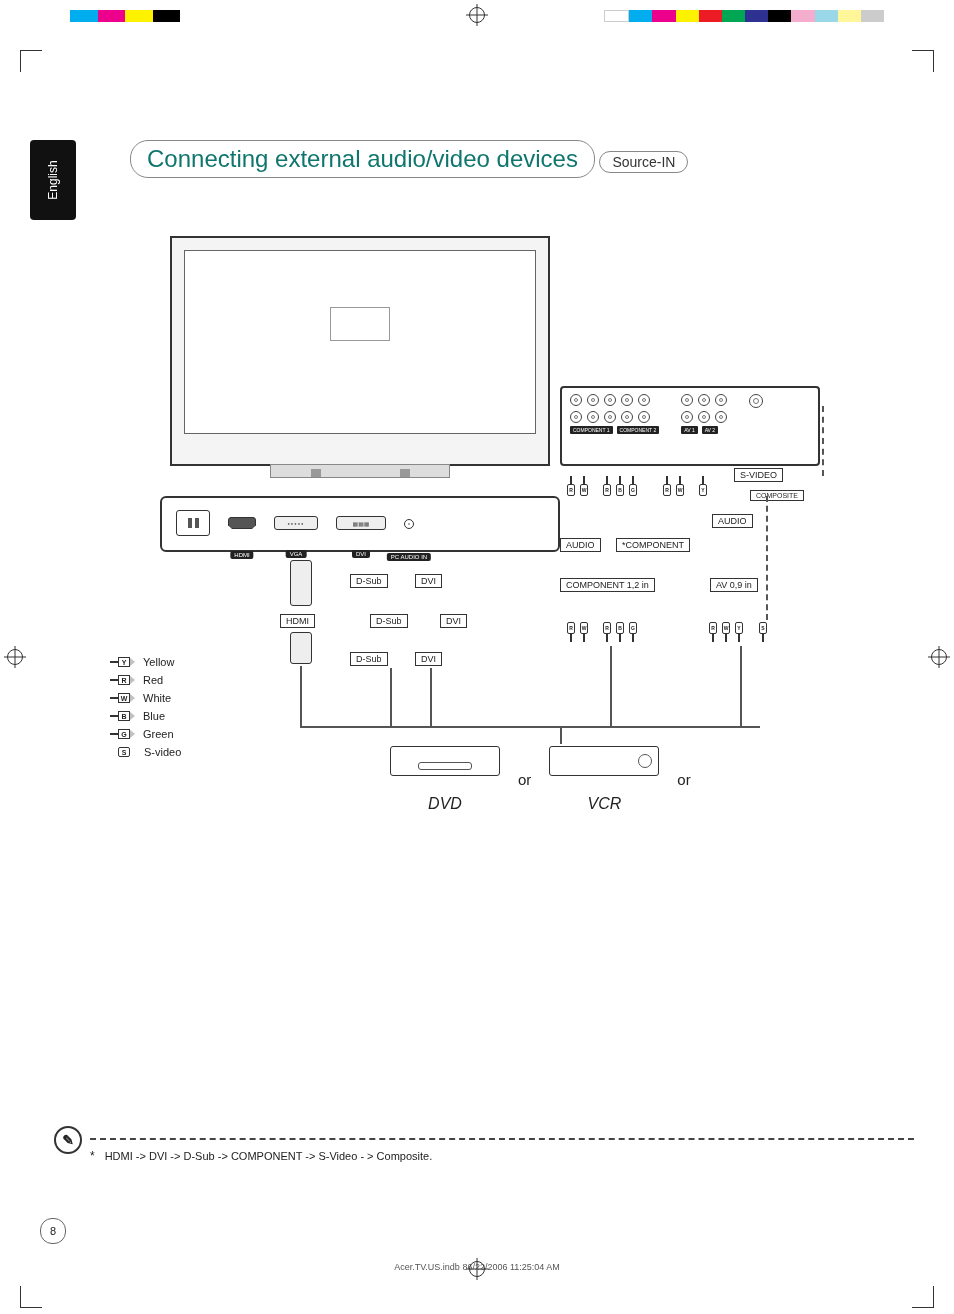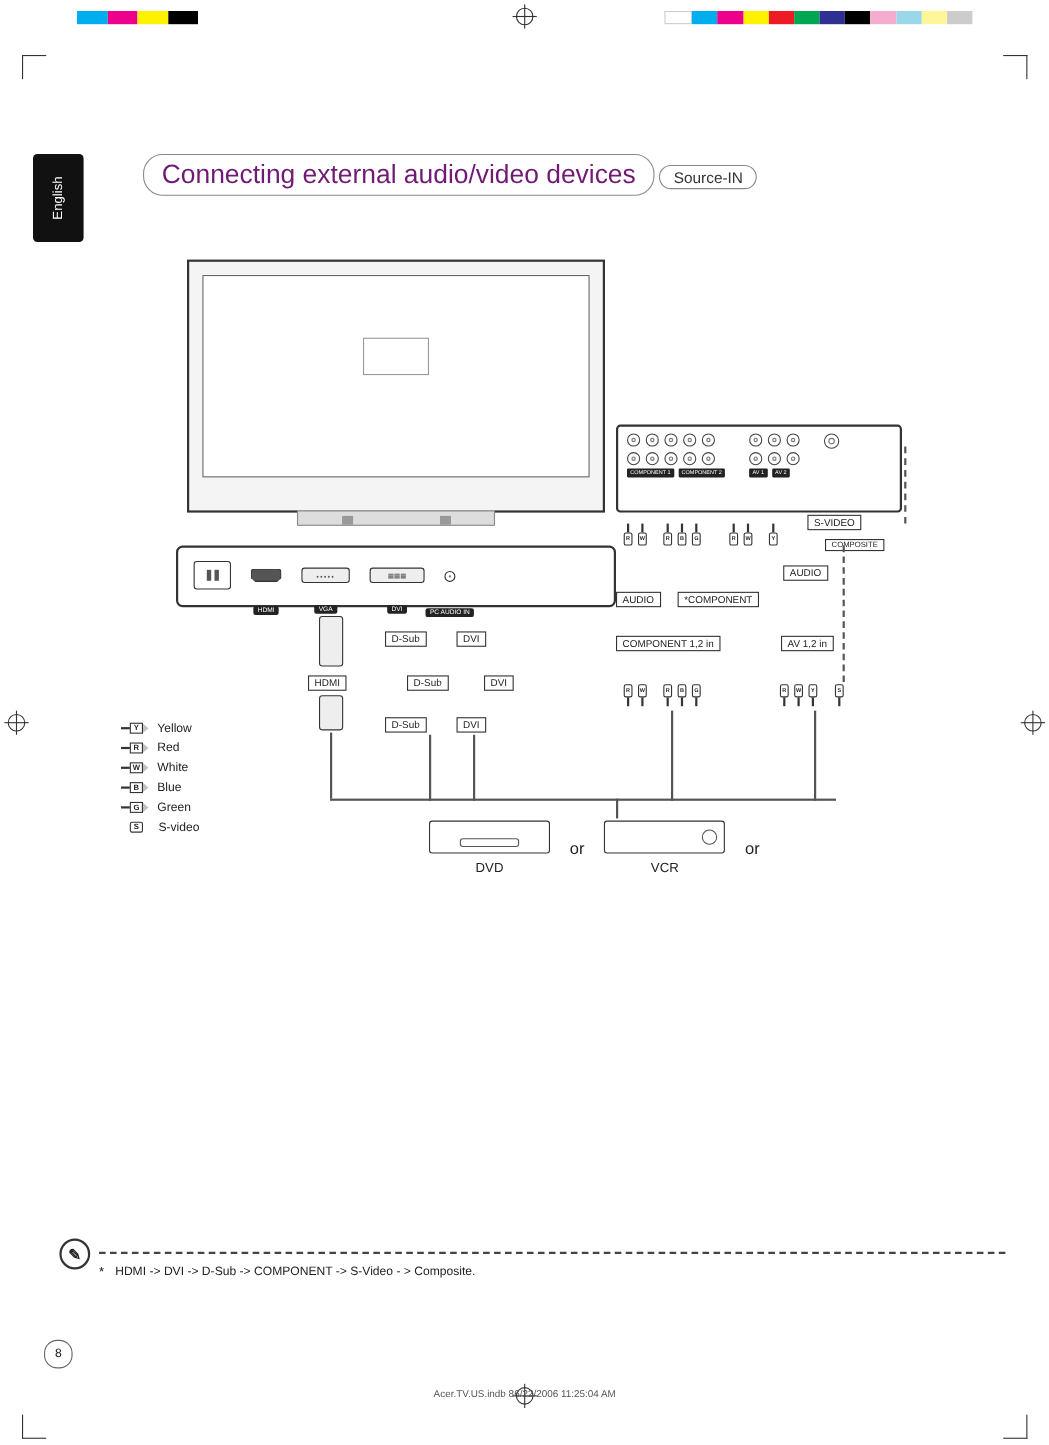--- a/index.html
+++ b/index.html
@@ -46,21 +46,21 @@
     font-size: 12px;
     white-space: nowrap;
   }
 
   .title-lozenge {
     display: inline-block;
     border: 1px solid #888;
     border-radius: 18px;
     padding: 4px 16px;
     font-size: 24px;
-    color: #701a75;
+    color: #0f766e;
     margin-bottom: 18px;
     font-weight: 400;
   }
   .subtitle {
     font-size: 18px;
     color: #333;
     margin-bottom: 8px;
     font-weight: 400;
   }
   .body-text {
@@ -181,21 +181,21 @@
   .device-row {
     position: absolute;
     left: 260px; top: 510px;
     display: flex; align-items: center; gap: 18px;
   }
   .device { text-align:center; }
   .device .box { width:110px; height:30px; border:1.5px solid #333; border-radius:3px; position:relative; background:#fff; }
   .device .box.dvd::after { content:""; position:absolute; left:25%; right:25%; top:55%; height:6px; border:1px solid #555; border-radius:3px; }
   .device .box.vcr::after { content:""; position:absolute; right:6px; top:50%; transform:translateY(-50%); width:12px;height:12px;border:1px solid #555;border-radius:50%; }
   .device .box.stb::after { content:""; position:absolute; left:6px; right:6px; top:50%; height:0; border-top:1px solid #888; }
-  .device-label { font-size:12px; margin-top:6px; }
+  .device-label { font-size:16px; margin-top:19px;font-style:italic; }
   .or-text { font-size:15px; }
 
   .footer-note {
     position: absolute;
     left: 50px; right: 0; bottom: 120px;
     border-top: 2px dashed #444;
     padding-top: 8px;
     display: flex;
     gap: 10px;
     align-items:flex-start;
@@ -353,21 +353,21 @@
 
     <div style="position:absolute;left:160px;top:324px;width:22px;height:46px;border:1px solid #333;border-radius:3px;background:#eee;"></div>
     <div style="position:absolute;left:160px;top:396px;width:22px;height:32px;border:1px solid #333;border-radius:3px;background:#eee;"></div>
 
     <div class="lbl-box" style="left:604px;top:232px">S-VIDEO</div>
     <div class="lbl-box" style="left:620px;top:254px;font-size:7px">COMPOSITE</div>
     <div class="lbl-box" style="left:582px;top:278px">AUDIO</div>
     <div class="lbl-box" style="left:430px;top:302px">AUDIO</div>
     <div class="lbl-box" style="left:486px;top:302px">*COMPONENT</div>
     <div class="lbl-box" style="left:430px;top:342px">COMPONENT 1,2 in</div>
-    <div class="lbl-box" style="left:580px;top:342px">AV 1,2 in</div>
+    <div class="lbl-box" style="left:580px;top:342px">AV 0,9 in</div>
 
     <div class="rca-group" style="left:436px;top:240px">
       <div class="rca">
           <div class="pin"></div>
           <div class="body">
             <span>R</span>
           </div>
         </div>
       <div class="rca">
           <div class="pin"></div>

